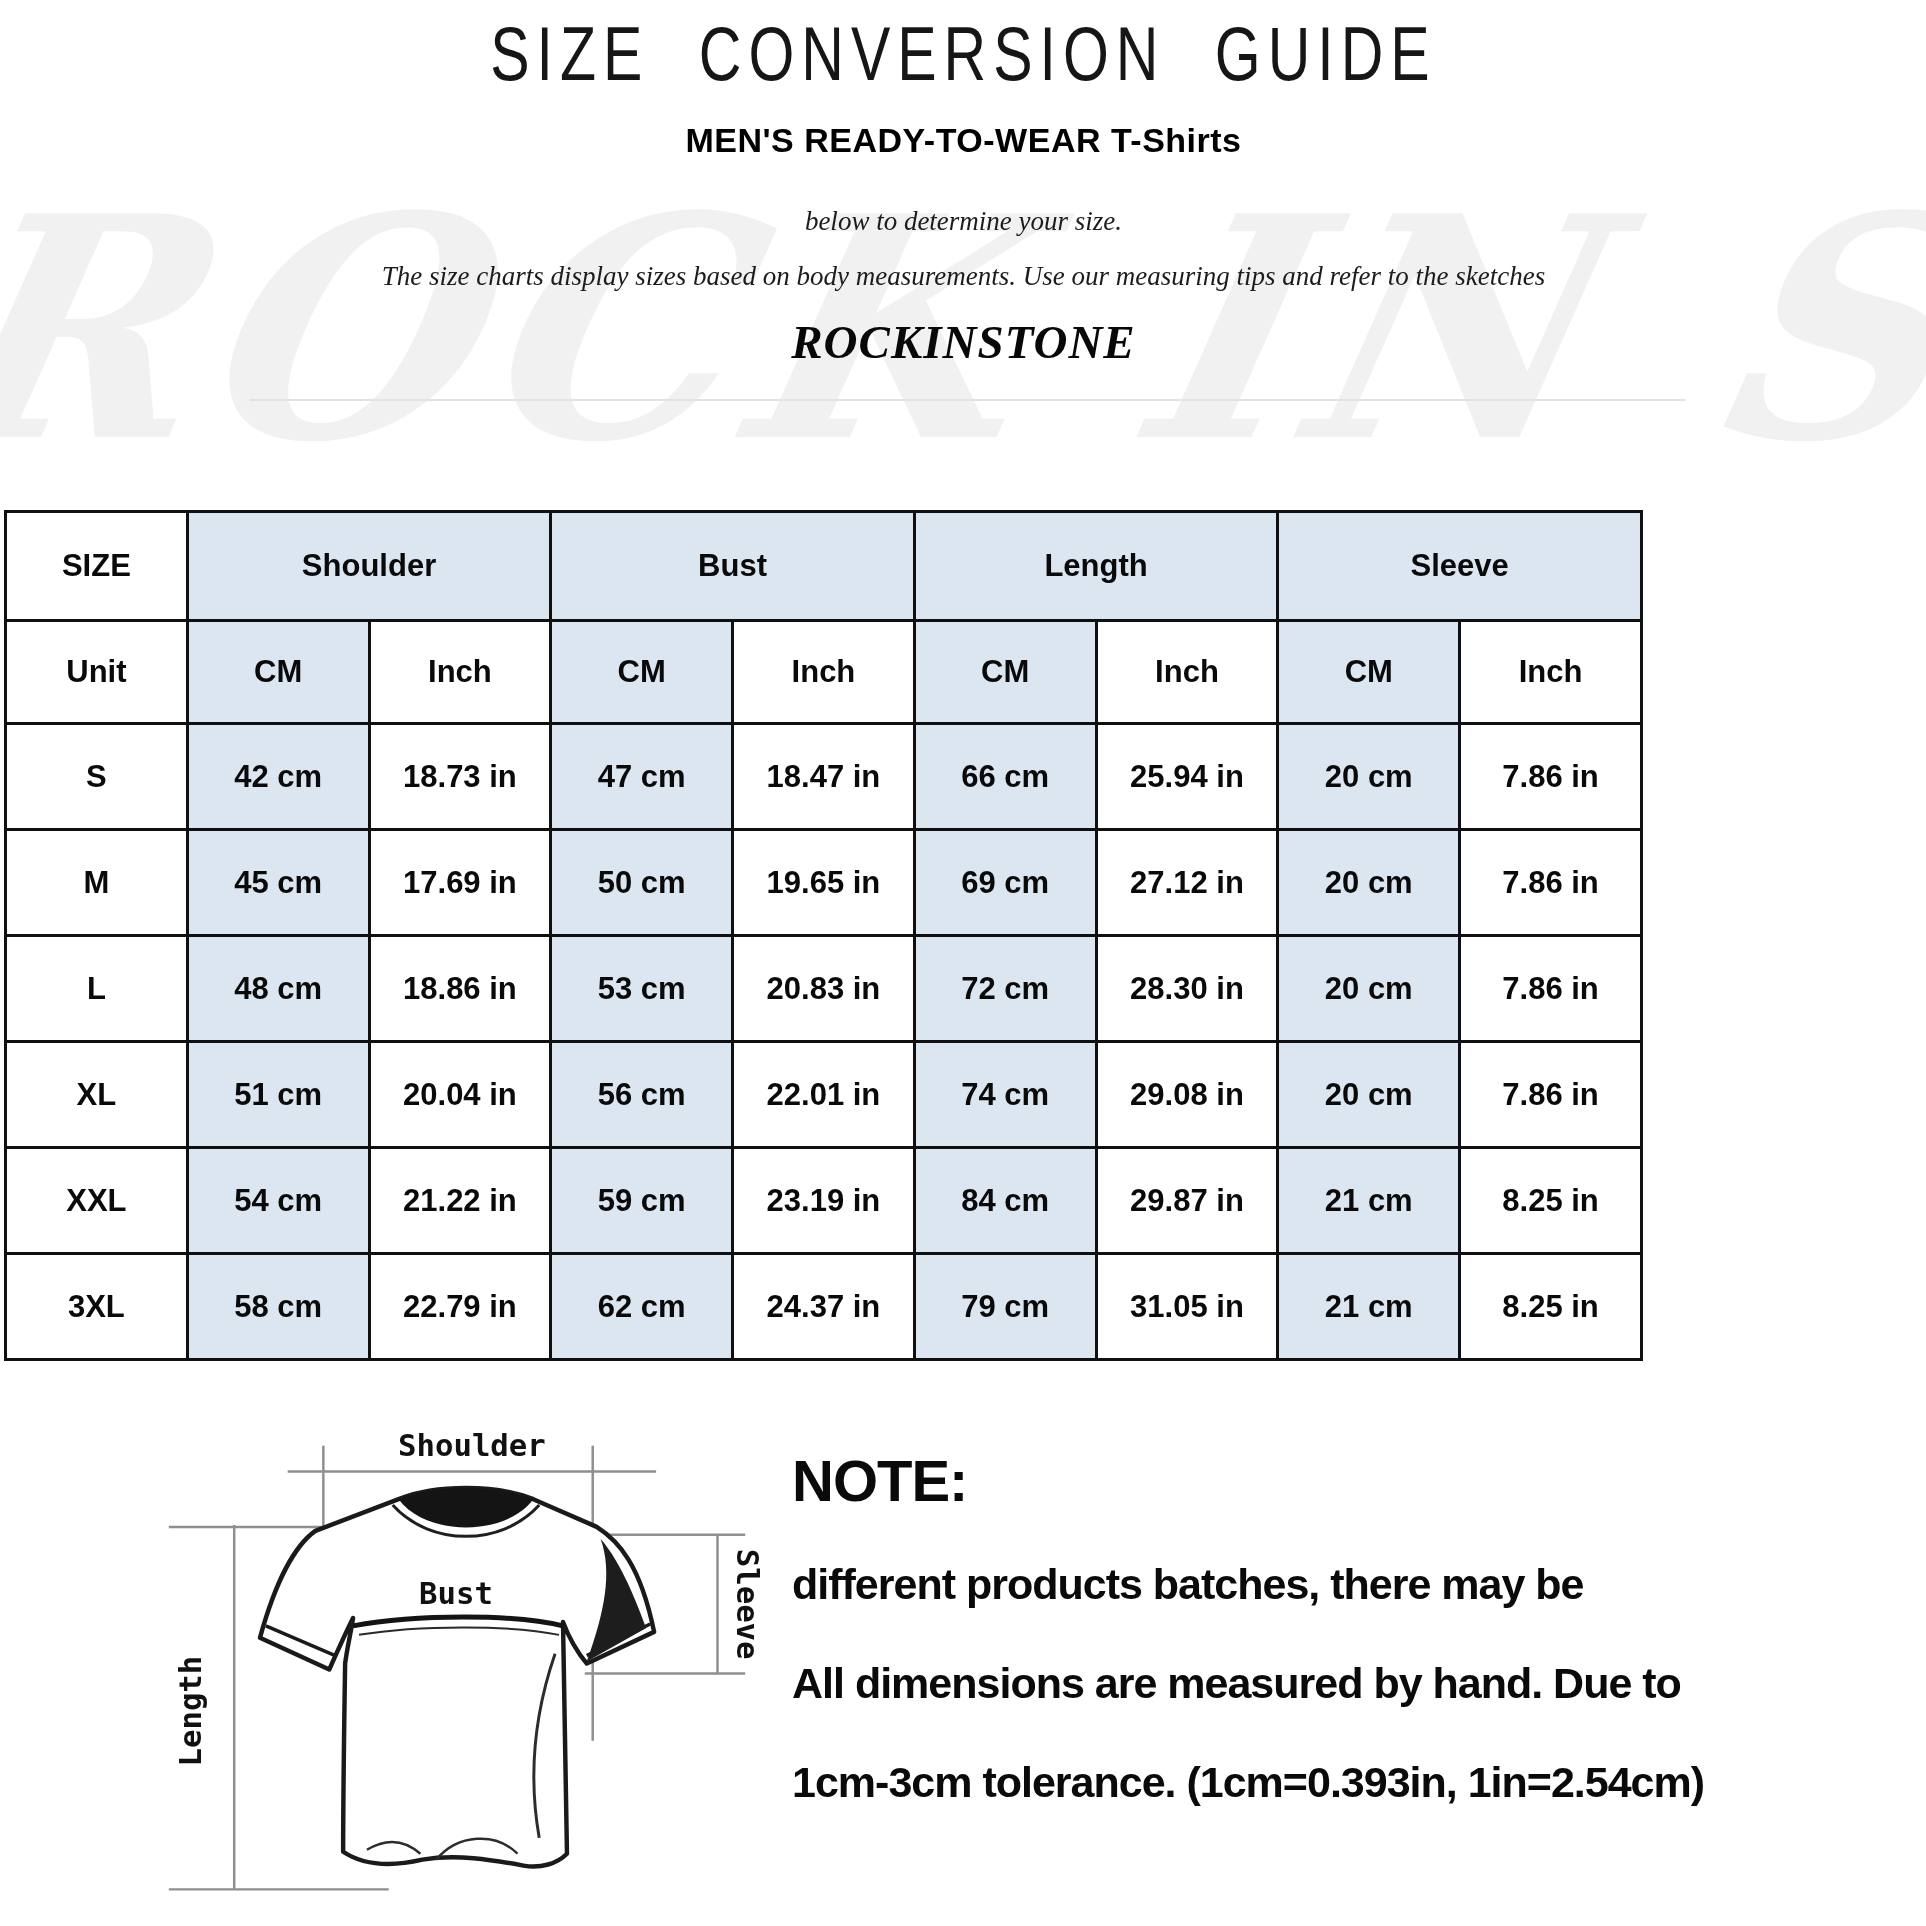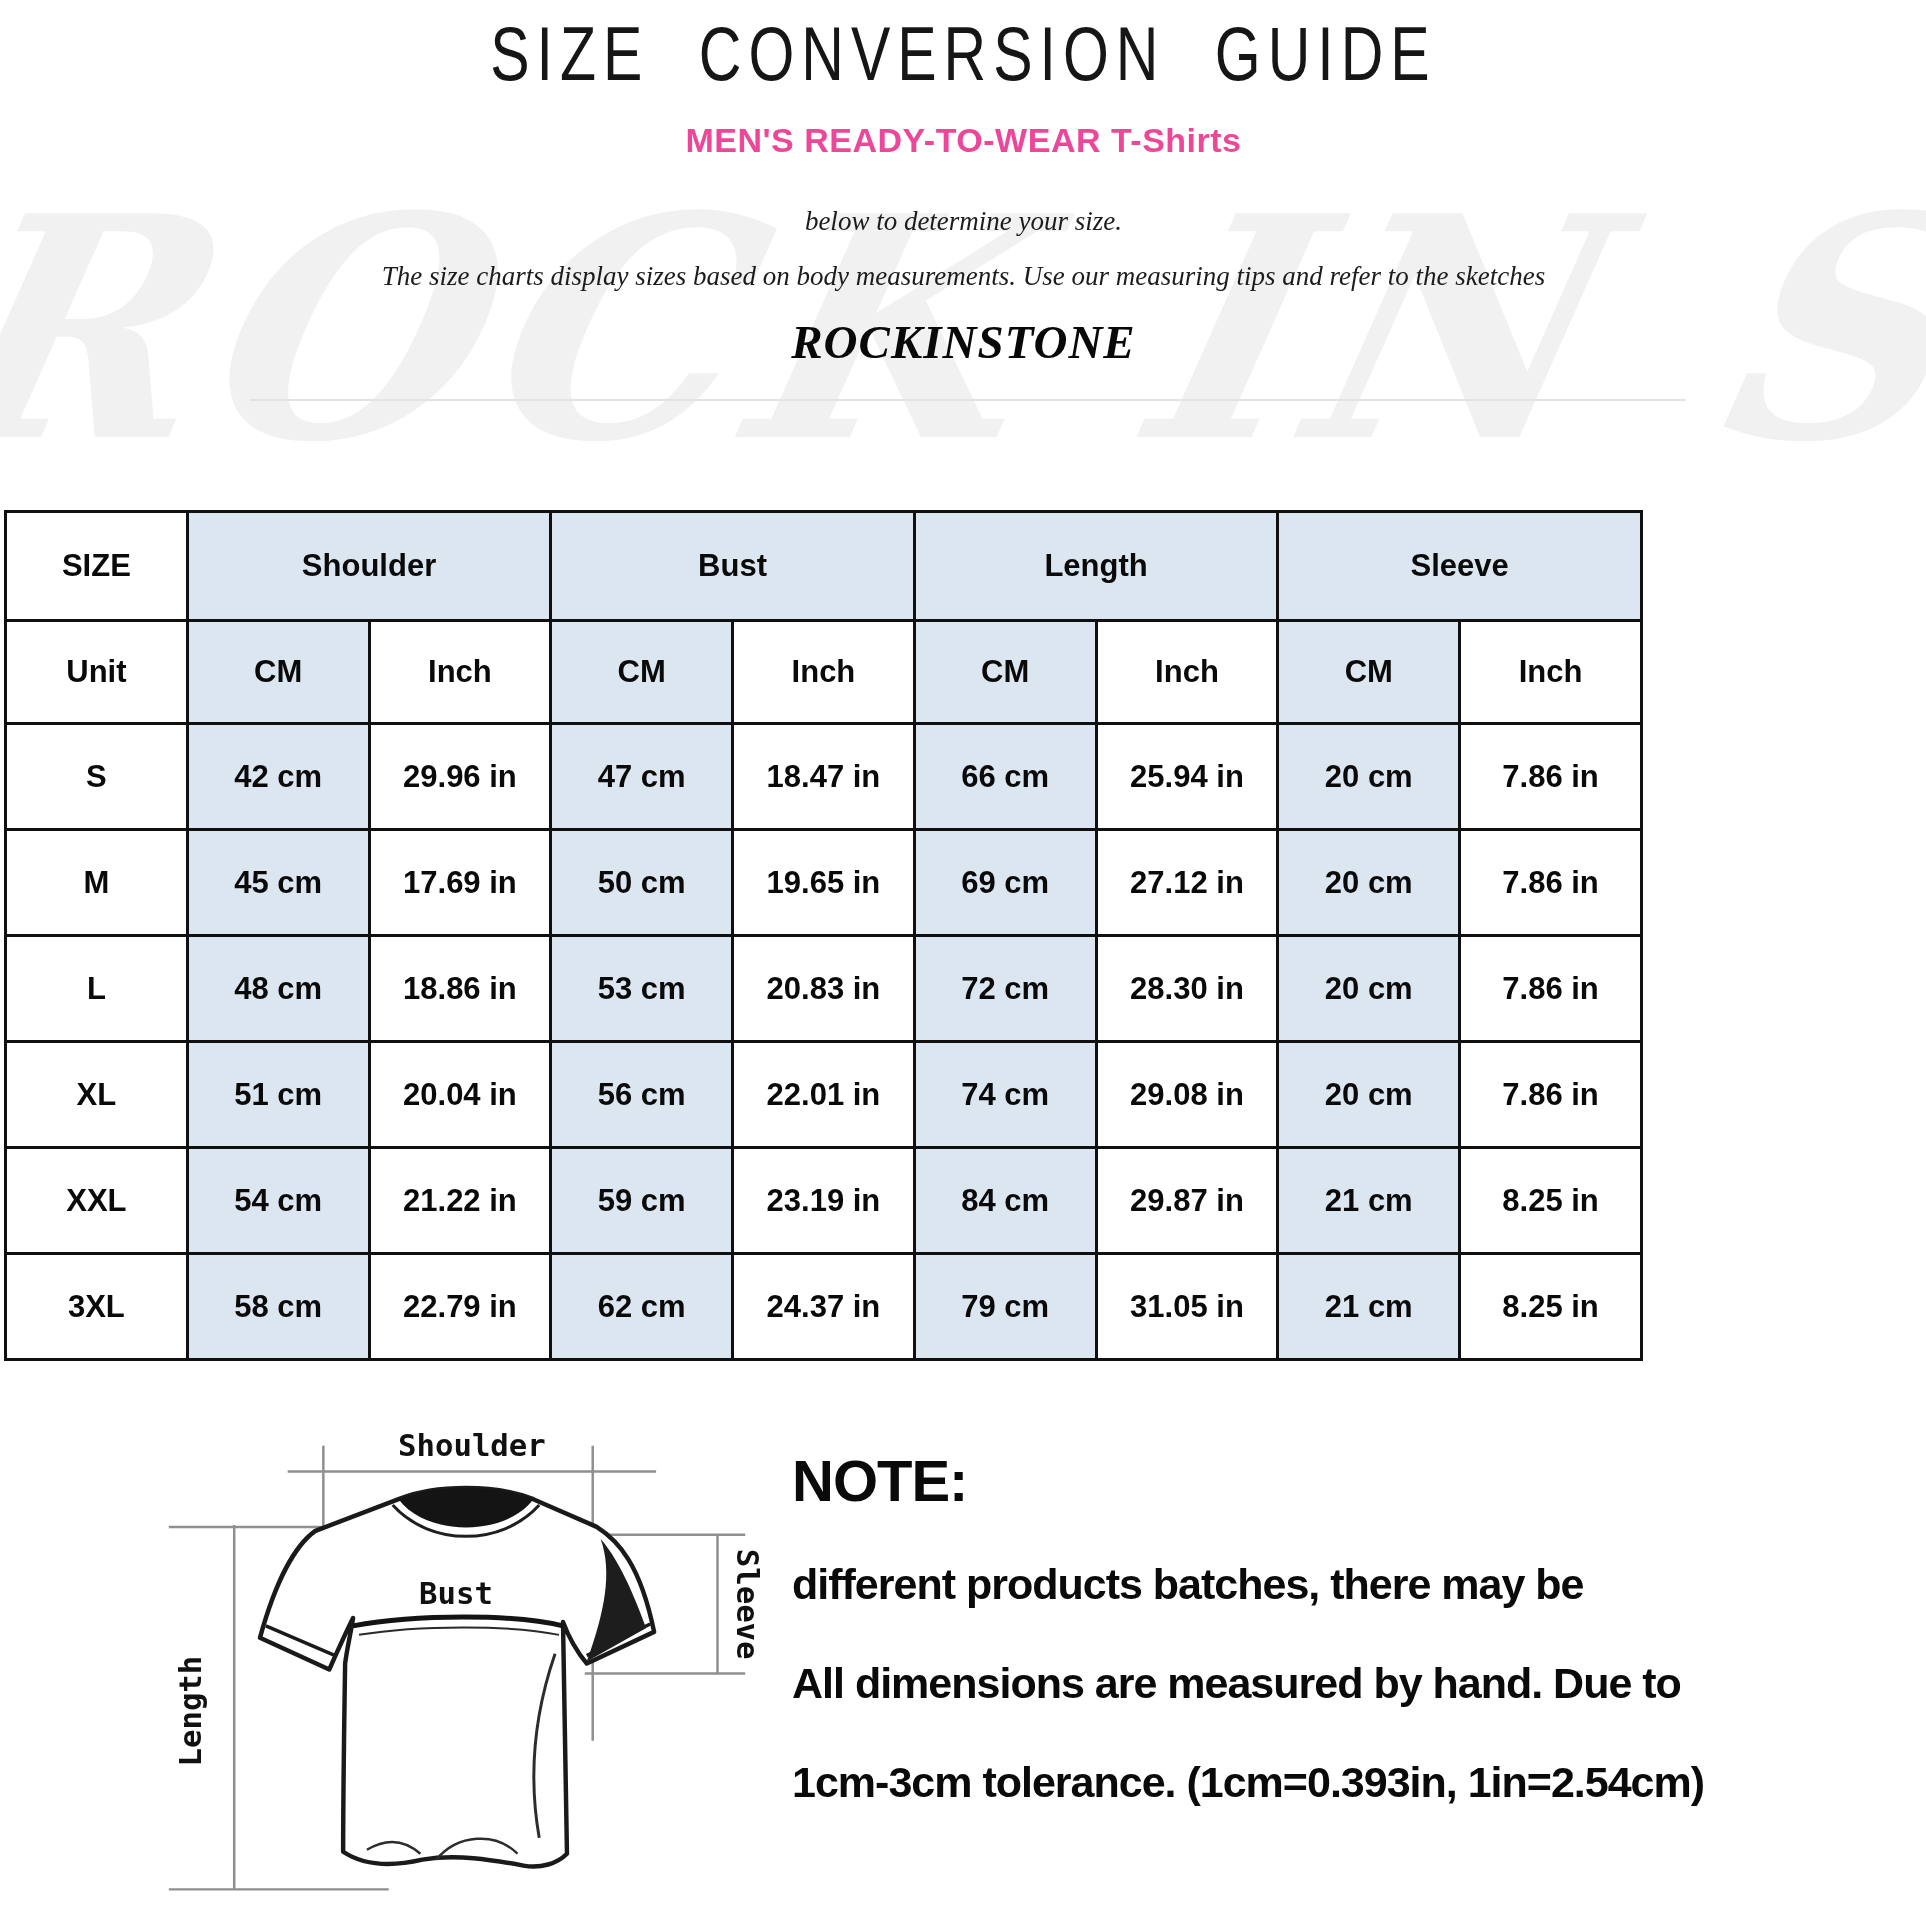--- a/index.html
+++ b/index.html
@@ -14,21 +14,21 @@
     font-size:307px;letter-spacing:14px;white-space:nowrap;
     color:rgba(80,80,80,0.08);transform:skewX(-14deg);
   }
   
   .title{position:absolute;top:10px;left:0;right:0;text-align:center;z-index:2;}
   .title .stretch{
     display:inline-block;transform:scaleY(1.3);transform-origin:top center;
     font-size:59px;font-weight:500;letter-spacing:7px;word-spacing:26px;color:#161616;
   }
   .subtitle{position:absolute;top:121px;left:0;right:0;text-align:center;z-index:2;
-    font-size:34px;font-weight:bold;letter-spacing:0.5px;color:#ec4899;}
+    font-size:34px;font-weight:bold;letter-spacing:0.5px;color:#000000;}
   .desc{position:absolute;top:194px;left:0;right:0;text-align:center;z-index:2;
     font-family:"Liberation Serif",serif;font-style:italic;font-size:27px;
     line-height:55px;color:#1c1c1c;}
   .brand-line{position:absolute;top:399px;left:250px;width:1436px;height:2px;
     background:#e3e3e3;z-index:1;}
   .brand{position:absolute;top:315px;left:0;right:0;text-align:center;z-index:2;
     font-family:"Liberation Serif",serif;font-weight:bold;font-size:47px;
     letter-spacing:1px;color:#080808;font-style:italic;}
   
   table.size-table{
@@ -102,21 +102,21 @@
       <td class="blue">CM</td>
       <td>Inch</td>
       <td class="blue">CM</td>
       <td>Inch</td>
       <td class="blue">CM</td>
       <td>Inch</td>
     </tr>
     <tr class="r-data">
       <td>S</td>
       <td class="blue">42 cm</td>
-      <td>29.96 in</td>
+      <td>18.73 in</td>
       <td class="blue">47 cm</td>
       <td>18.47 in</td>
       <td class="blue">66 cm</td>
       <td>25.94 in</td>
       <td class="blue">20 cm</td>
       <td>7.86 in</td>
     </tr>
     <tr class="r-data">
       <td>M</td>
       <td class="blue">45 cm</td>

